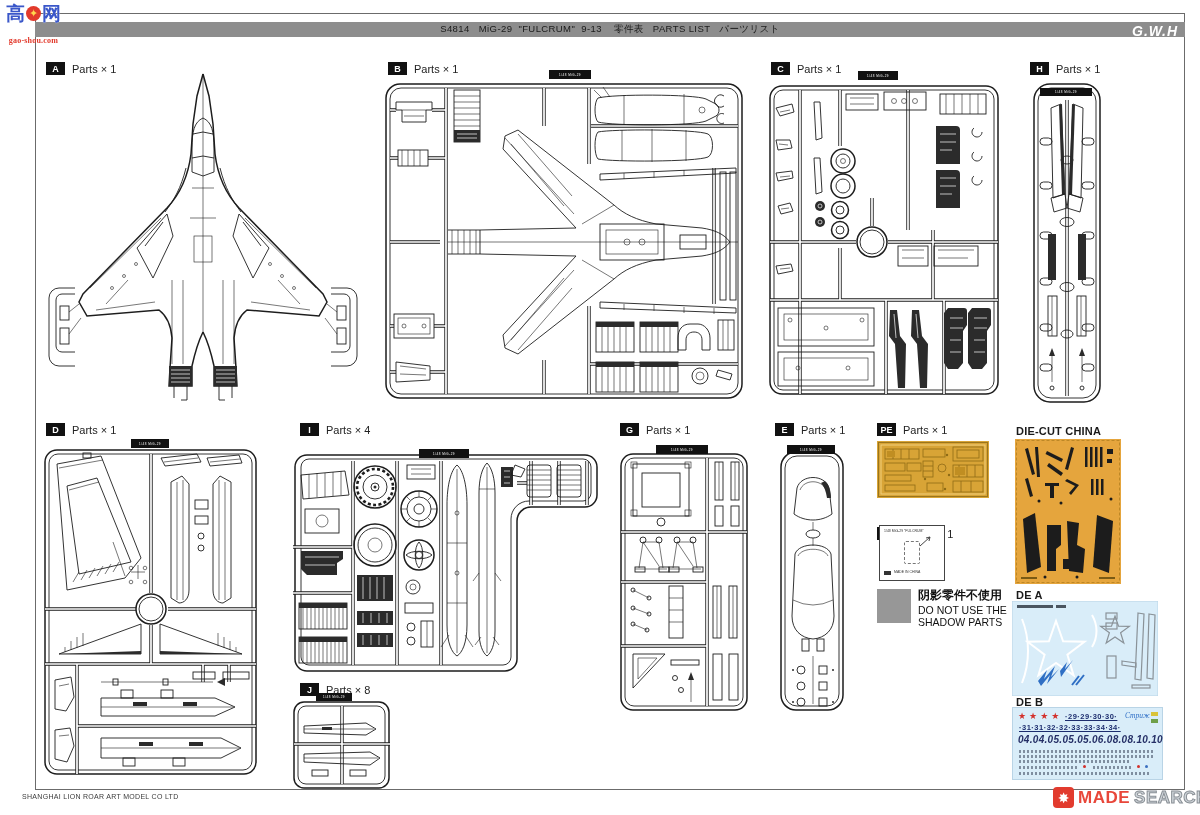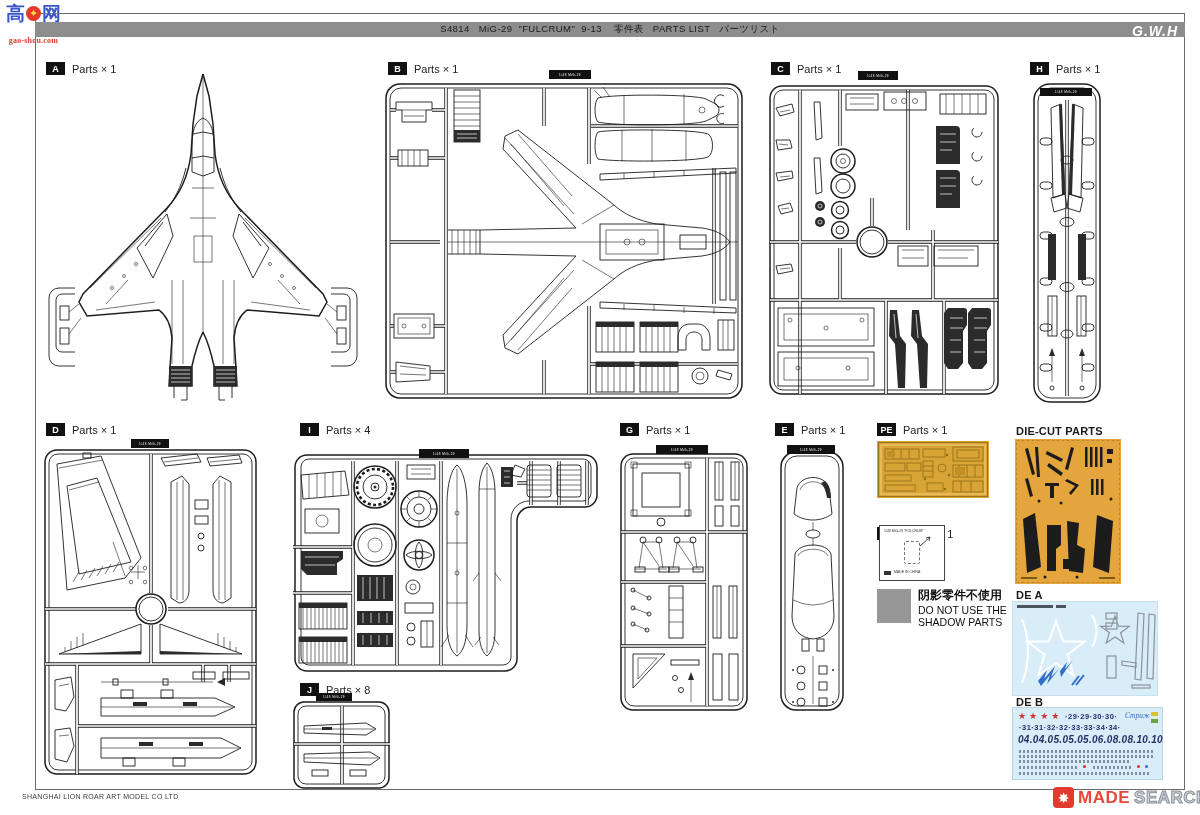--- a/index.html
+++ b/index.html
@@ -32,21 +32,21 @@
   
   .filmbox{border:1px solid #444;background:#fff;}
   .t6{font-size:6px;transform:scale(.58);transform-origin:0 0;white-space:nowrap;color:#333;}
   
   .shadow-sq{background:#979797;}
   .shadow-cn{font-size:12px;color:#111;font-weight:bold;white-space:nowrap;}
   .shadow-en{font-size:10.5px;color:#111;white-space:nowrap;line-height:12px;}
   
   .deb{background:#d9edf9;border:1px solid #b9d4e6;}
   .deb .stars{color:#d3312c;font-size:9px;letter-spacing:3px;}
-  .deb .nums{color:#1c2d6e;font-size:7.5px;font-weight:bold;letter-spacing:.5px;}
+  .deb .nums{color:#1c2d6e;font-size:7.5px;font-weight:bold;letter-spacing:.5px;text-decoration:underline;}
   .deb .script{color:#2f6fc6;font-size:7.5px;font-style:italic;font-family:"Liberation Serif",serif;}
   .deb .bignums{color:#252f66;font-size:10px;font-weight:bold;font-style:italic;letter-spacing:.3px;}
   .dash{height:2.5px;background:repeating-linear-gradient(90deg,#7f8ea0 0 2px,transparent 2px 4px);}
   .dot{width:3px;height:3px;border-radius:50%;}
   
   .gs{display:flex;flex-direction:column;align-items:center;line-height:1;}
   .gs-row{display:flex;align-items:center;gap:1px;}
   .gs-ch{font-size:19px;font-weight:bold;color:#3a57c9;text-shadow:0 0 1px #fff;}
   .gs-ic{width:15px;height:15px;border-radius:50%;background:#e2392b;color:#ffd54d;font-size:11px;display:flex;align-items:center;justify-content:center;}
   .gs-dom{font-size:8px;font-weight:bold;color:#e2392b;margin-top:14px;letter-spacing:.2px;font-family:Liberation Serif, serif;}
@@ -677,21 +677,21 @@
   <div class="abs t6" style="left:14px;top:44px">MADE IN CHINA</div>
 </div>
 
 <div class="abs shadow-sq" style="left:877px;top:589px;width:34px;height:34px"></div>
 <div class="abs" style="left:918px;top:587px">
   <div class="shadow-cn">阴影零件不使用</div>
   <div class="shadow-en">DO NOT USE THE</div>
   <div class="shadow-en">SHADOW PARTS</div>
 </div>
 
-<div class="abs seclabel" style="left:1016px;top:425px">DIE-CUT PARTS</div>
+<div class="abs seclabel" style="left:1016px;top:425px">DIE-CUT CHINA</div>
 <div class="abs" style="left:1015px;top:439px;width:106px;height:145px">
 <svg width="106" height="145" viewBox="0 0 106 145">
   <rect x="0" y="0" width="106" height="145" fill="#e5a53d"></rect>
   <rect x="1.5" y="1.5" width="103" height="142" fill="none" stroke="#bd8726" stroke-dasharray="3,2"></rect>
   <g fill="#1c1c1c">
     <path d="M10,10 l3,-1 l7,26 l-3,1 z"></path>
     <path d="M20,8 h3 l2,30 h-3 z"></path>
     <path d="M32,12 l16,8 -1.5,3 -16,-8 z"></path>
     <path d="M34,24 l14,10 -2,3 -14,-10 z"></path>
     <path d="M56,8 l3,1 -6,22 -3,-1 z"></path>

